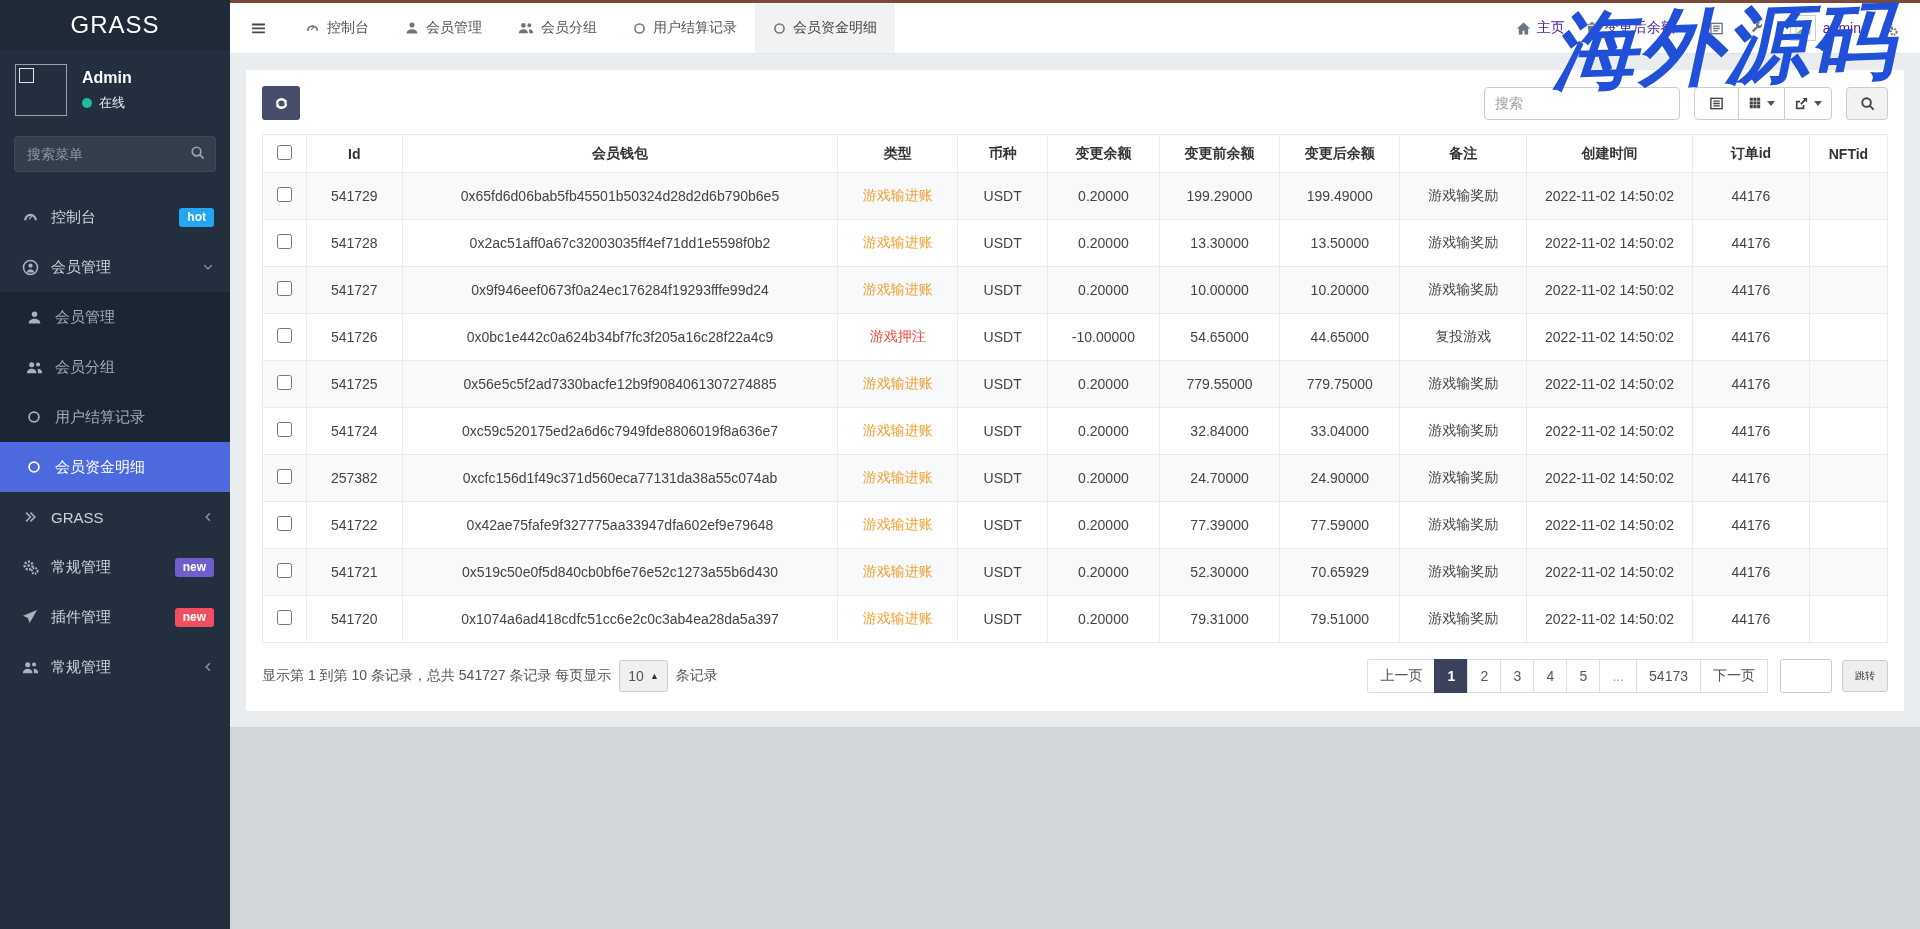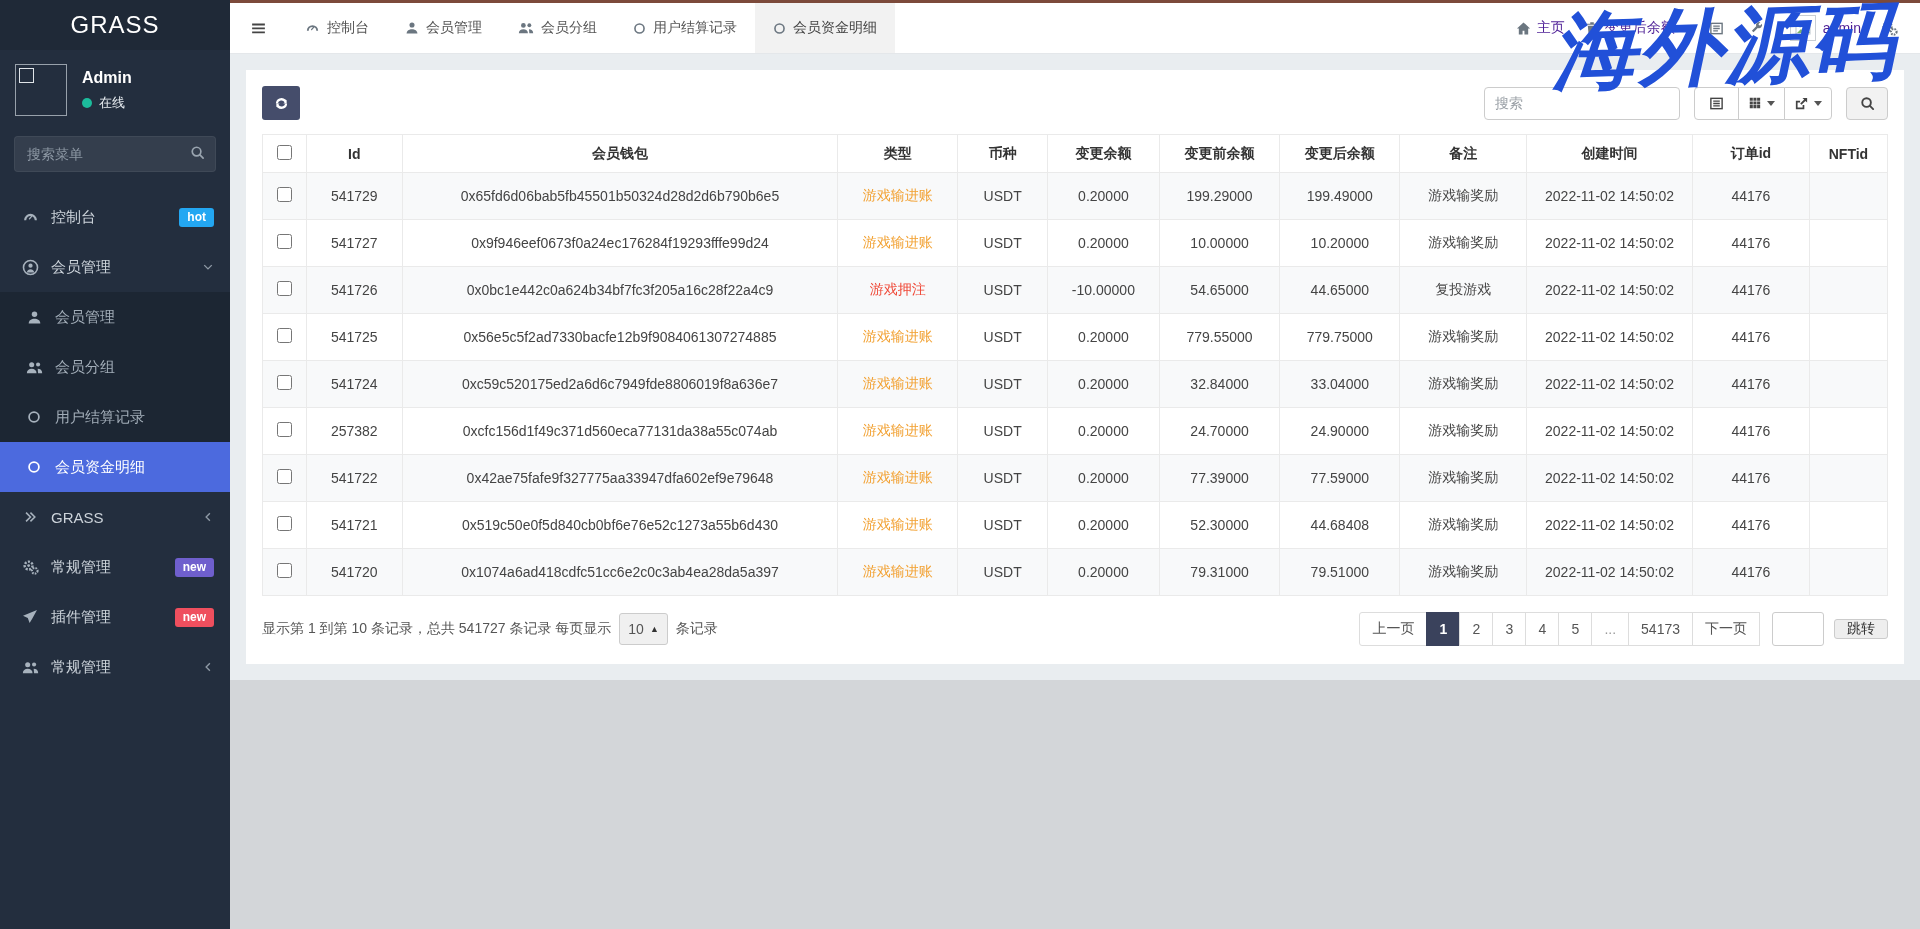--- a/index.html
+++ b/index.html
@@ -94,22 +94,22 @@
            border:1px solid #ccc; background:#f0f0f0; border-radius:3px; margin:0 8px; padding:0 8px; cursor:pointer; }
   .psize .up { font-size:9px; margin-left:6px; color:#333; }
   .pager { margin-left:auto; display:flex; align-items:center; }
   .page-btn { height:34px; min-width:34px; padding:0 12px; border:1px solid #ddd; background:#fff; color:#555;
               display:flex; align-items:center; justify-content:center; margin-left:-1px; cursor:pointer; }
   .page-btn:first-child { border-radius:3px 0 0 3px; margin-left:4px; }
   .page-btn:last-child { border-radius:0 3px 3px 0; }
   .page-btn.active { background:#3a425c; border-color:#3a425c; color:#fff; font-weight:bold; }
   .page-btn.dots { color:#999; }
   .jump-input { width:52px; height:34px; border:1px solid #ccc; border-radius:3px; margin-left:12px; outline:none; padding:0 6px; }
-  .btn-jump { height:20px; padding:0 12px; margin-left:10px; background:#eee; border:1px solid #ccc;
-              border-radius:3px; color:#333; font-size:14px; cursor:pointer; }
+  .btn-jump { height:32px; padding:0 12px; margin-left:10px; background:#eee; border:1px solid #ccc;
+              border-radius:3px; color:#333; font-size:10px; cursor:pointer; }
 
   .void { flex:1; background:#d3d6d9; }
   svg { display:block; }
 </style>
 </head>
 <body>
 
 <div class="app">
 
   <aside class="sidebar">
@@ -469,20 +469,34 @@
               <td>0.20000</td>
               <td>199.29000</td>
               <td>199.49000</td>
               <td>游戏输奖励</td>
               <td>2022-11-02 14:50:02</td>
               <td>44176</td>
               <td></td>
             </tr>
             <tr>
               <td><input type="checkbox" style=""></td>
+              <td>541728</td>
+              <td>0x2ac51aff0a67c32003035ff4ef71dd1e5598f0b2</td>
+              <td class="t-orange">游戏输进账</td>
+              <td>USDT</td>
+              <td>0.20000</td>
+              <td>13.30000</td>
+              <td>13.50000</td>
+              <td>游戏输奖励</td>
+              <td>2022-11-02 14:50:02</td>
+              <td>44176</td>
+              <td></td>
+            </tr>
+            <tr>
+              <td><input type="checkbox" style=""></td>
               <td>541727</td>
               <td>0x9f946eef0673f0a24ec176284f19293fffe99d24</td>
               <td class="t-orange">游戏输进账</td>
               <td>USDT</td>
               <td>0.20000</td>
               <td>10.00000</td>
               <td>10.20000</td>
               <td>游戏输奖励</td>
               <td>2022-11-02 14:50:02</td>
               <td>44176</td>
@@ -559,21 +573,21 @@
               <td></td>
             </tr>
             <tr>
               <td><input type="checkbox" style=""></td>
               <td>541721</td>
               <td>0x519c50e0f5d840cb0bf6e76e52c1273a55b6d430</td>
               <td class="t-orange">游戏输进账</td>
               <td>USDT</td>
               <td>0.20000</td>
               <td>52.30000</td>
-              <td>44.68408</td>
+              <td>70.65929</td>
               <td>游戏输奖励</td>
               <td>2022-11-02 14:50:02</td>
               <td>44176</td>
               <td></td>
             </tr>
             <tr>
               <td><input type="checkbox" style=""></td>
               <td>541720</td>
               <td>0x1074a6ad418cdfc51cc6e2c0c3ab4ea28da5a397</td>
               <td class="t-orange">游戏输进账</td>

